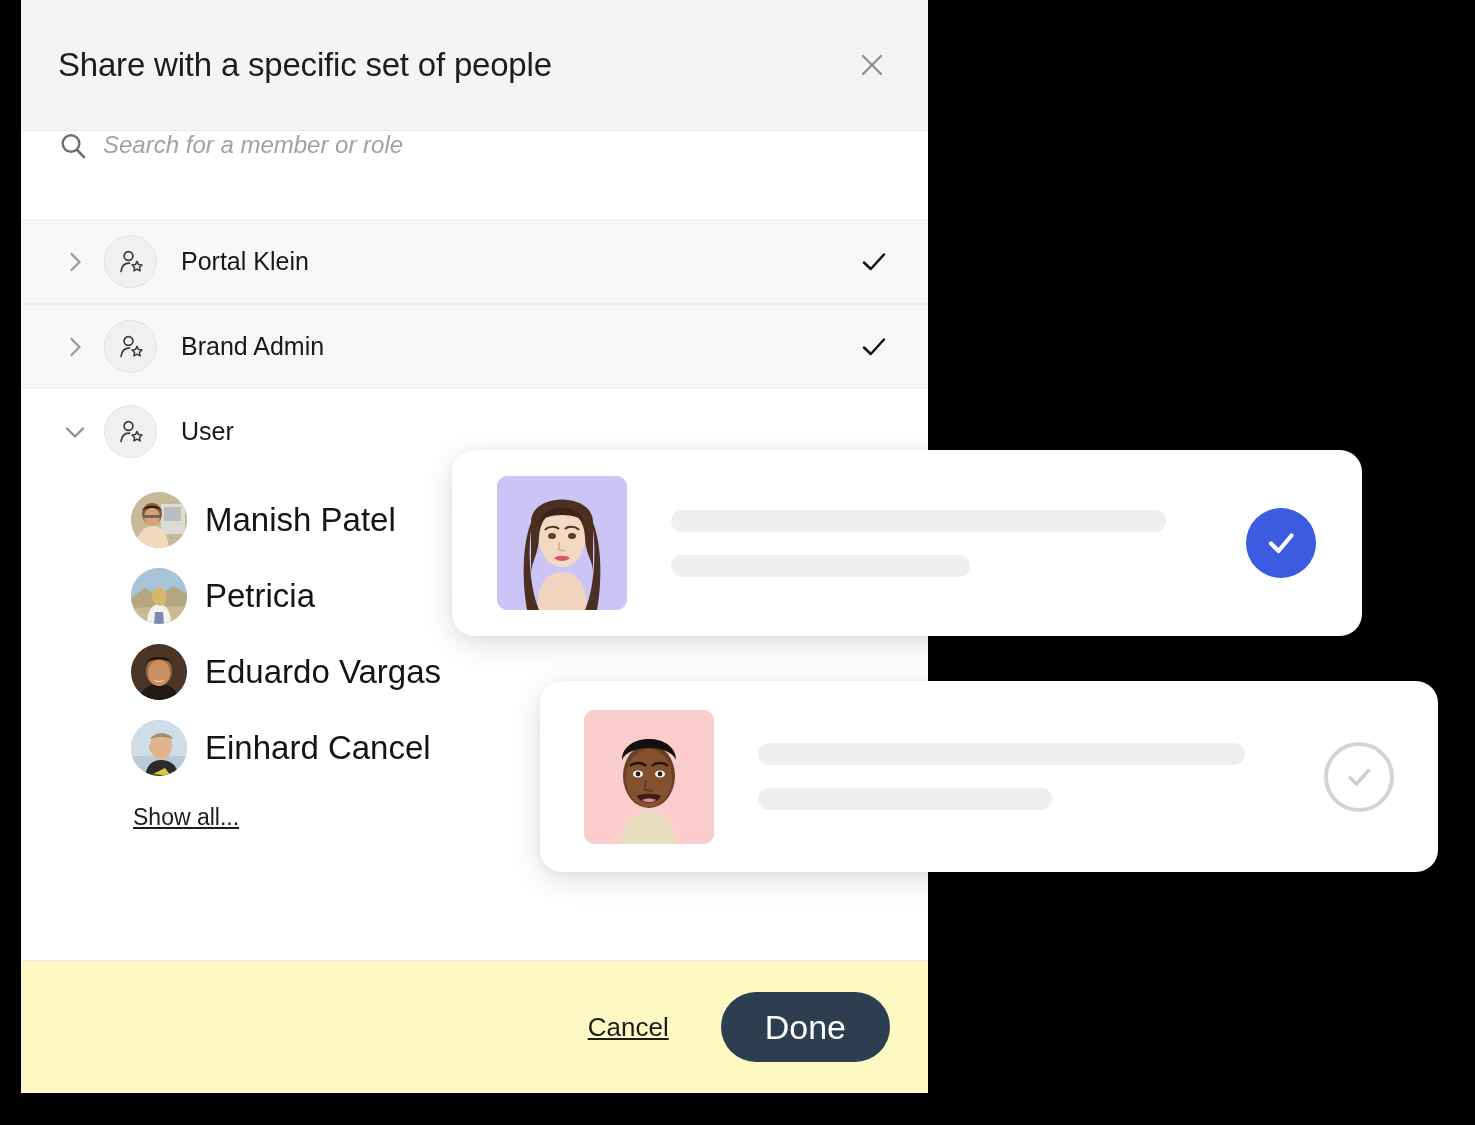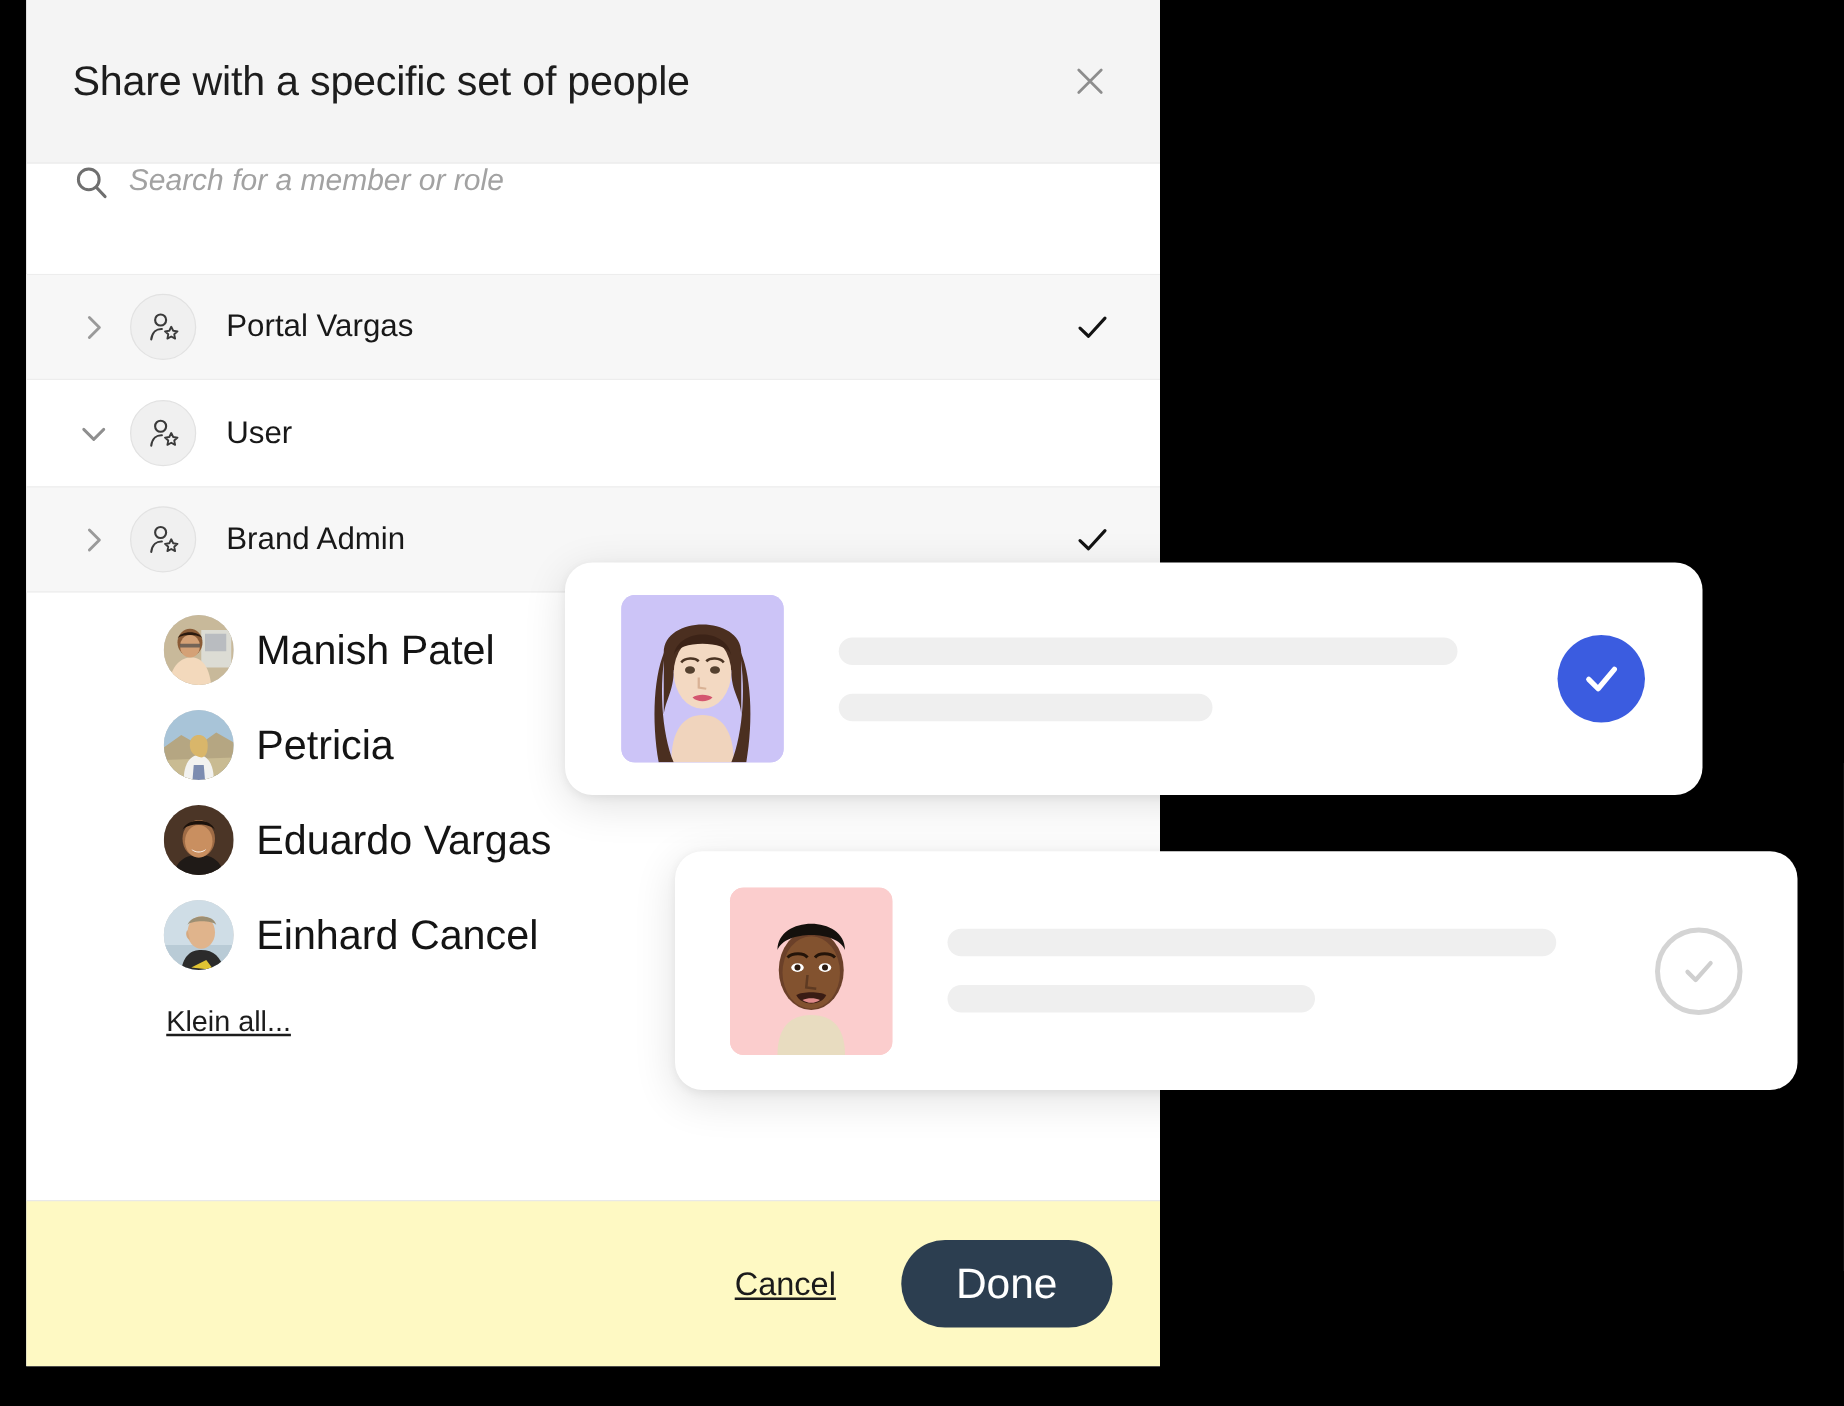--- a/index.html
+++ b/index.html
@@ -317,64 +317,64 @@
           <path d="M8.5 4 L16.5 12 L8.5 20" stroke="#9a9a9a" stroke-width="2.3" fill="none" stroke-linecap="round" stroke-linejoin="round"></path>
         </svg>
       </div>
       <div class="role-avatar">
         <svg width="34" height="34" viewBox="0 0 34 34" aria-hidden="true">
           <circle cx="14.5" cy="11" r="4.4" stroke="#3a3a3a" stroke-width="1.7" fill="none"></circle>
           <path d="M7 26.5 C7.8 20.5 11.5 18 15.5 18.2" stroke="#3a3a3a" stroke-width="1.7" fill="none" stroke-linecap="round"></path>
           <path d="M23 16.4 l1.55 3.2 3.45 0.45 -2.6 2.4 0.68 3.45 -3.08 -1.7 -3.08 1.7 0.68 -3.45 -2.6 -2.4 3.45 -0.45 Z" stroke="#3a3a3a" stroke-width="1.5" fill="none" stroke-linejoin="round"></path>
         </svg>
       </div>
-      <div class="role-label">Portal Vargas</div>
+      <div class="role-label">Portal Klein</div>
       <div class="role-check">
         <svg width="28" height="28" viewBox="0 0 28 28" aria-hidden="true">
           <path d="M4 14.5 L10.8 21 L24 6.5" stroke="#131313" stroke-width="2.5" fill="none" stroke-linecap="round" stroke-linejoin="round"></path>
         </svg>
       </div>
     </div>
 
-    <div class="role-row plain">
+    <div class="role-row shaded">
       <div class="chevron">
-        <svg width="26" height="26" viewBox="0 0 26 26" aria-hidden="true">
-          <path d="M5 9.5 L13 17.5 L21 9.5" stroke="#8f8f8f" stroke-width="2.3" fill="none" stroke-linecap="round" stroke-linejoin="round"></path>
+        <svg width="24" height="24" viewBox="0 0 24 24" aria-hidden="true">
+          <path d="M8.5 4 L16.5 12 L8.5 20" stroke="#9a9a9a" stroke-width="2.3" fill="none" stroke-linecap="round" stroke-linejoin="round"></path>
         </svg>
       </div>
       <div class="role-avatar">
         <svg width="34" height="34" viewBox="0 0 34 34" aria-hidden="true">
           <circle cx="14.5" cy="11" r="4.4" stroke="#3a3a3a" stroke-width="1.7" fill="none"></circle>
           <path d="M7 26.5 C7.8 20.5 11.5 18 15.5 18.2" stroke="#3a3a3a" stroke-width="1.7" fill="none" stroke-linecap="round"></path>
           <path d="M23 16.4 l1.55 3.2 3.45 0.45 -2.6 2.4 0.68 3.45 -3.08 -1.7 -3.08 1.7 0.68 -3.45 -2.6 -2.4 3.45 -0.45 Z" stroke="#3a3a3a" stroke-width="1.5" fill="none" stroke-linejoin="round"></path>
         </svg>
       </div>
-      <div class="role-label">User</div>
-      <div class="role-check"></div>
+      <div class="role-label">Brand Admin</div>
+      <div class="role-check">
+        <svg width="28" height="28" viewBox="0 0 28 28" aria-hidden="true">
+          <path d="M4 14.5 L10.8 21 L24 6.5" stroke="#131313" stroke-width="2.5" fill="none" stroke-linecap="round" stroke-linejoin="round"></path>
+        </svg>
+      </div>
     </div>
 
-    <div class="role-row shaded">
+    <div class="role-row plain">
       <div class="chevron">
-        <svg width="24" height="24" viewBox="0 0 24 24" aria-hidden="true">
-          <path d="M8.5 4 L16.5 12 L8.5 20" stroke="#9a9a9a" stroke-width="2.3" fill="none" stroke-linecap="round" stroke-linejoin="round"></path>
+        <svg width="26" height="26" viewBox="0 0 26 26" aria-hidden="true">
+          <path d="M5 9.5 L13 17.5 L21 9.5" stroke="#8f8f8f" stroke-width="2.3" fill="none" stroke-linecap="round" stroke-linejoin="round"></path>
         </svg>
       </div>
       <div class="role-avatar">
         <svg width="34" height="34" viewBox="0 0 34 34" aria-hidden="true">
           <circle cx="14.5" cy="11" r="4.4" stroke="#3a3a3a" stroke-width="1.7" fill="none"></circle>
           <path d="M7 26.5 C7.8 20.5 11.5 18 15.5 18.2" stroke="#3a3a3a" stroke-width="1.7" fill="none" stroke-linecap="round"></path>
           <path d="M23 16.4 l1.55 3.2 3.45 0.45 -2.6 2.4 0.68 3.45 -3.08 -1.7 -3.08 1.7 0.68 -3.45 -2.6 -2.4 3.45 -0.45 Z" stroke="#3a3a3a" stroke-width="1.5" fill="none" stroke-linejoin="round"></path>
         </svg>
       </div>
-      <div class="role-label">Brand Admin</div>
-      <div class="role-check">
-        <svg width="28" height="28" viewBox="0 0 28 28" aria-hidden="true">
-          <path d="M4 14.5 L10.8 21 L24 6.5" stroke="#131313" stroke-width="2.5" fill="none" stroke-linecap="round" stroke-linejoin="round"></path>
-        </svg>
-      </div>
+      <div class="role-label">User</div>
+      <div class="role-check"></div>
     </div>
 
     <div class="member-list">
 
       <div class="member-row">
         <div class="member-avatar">
           <svg class="av-svg" viewBox="0 0 56 56" aria-hidden="true">
             <rect width="56" height="56" fill="#c8b99a"></rect>
             <rect x="30" y="12" width="24" height="30" fill="#dcdcd4"></rect>
             <rect x="33" y="15" width="17" height="14" fill="#b9bcc0"></rect>
@@ -427,21 +427,21 @@
             <path d="M22 54 L34 48 L40 56 Z" fill="#e0c433"></path>
             <ellipse cx="30" cy="26" rx="11" ry="13" fill="#e0b48c"></ellipse>
             <path d="M19 20 C22 11 40 11 42 20 C39 16 22 16 19 20 Z" fill="#9d8f73"></path>
             <path d="M19 24 C17 26 18 31 21 32 Z" fill="#d6a87e"></path>
           </svg>
         </div>
         <div class="member-name">Einhard Cancel</div>
       </div>
 
       <div class="show-all-wrap">
-        <span class="show-all">Klein all...</span>
+        <span class="show-all">Show all...</span>
       </div>
 
     </div>
   </div>
 
   <div class="dialog-footer">
     <span class="cancel-link">Cancel</span>
     <button class="done-btn">Done</button>
   </div>
 </div>

